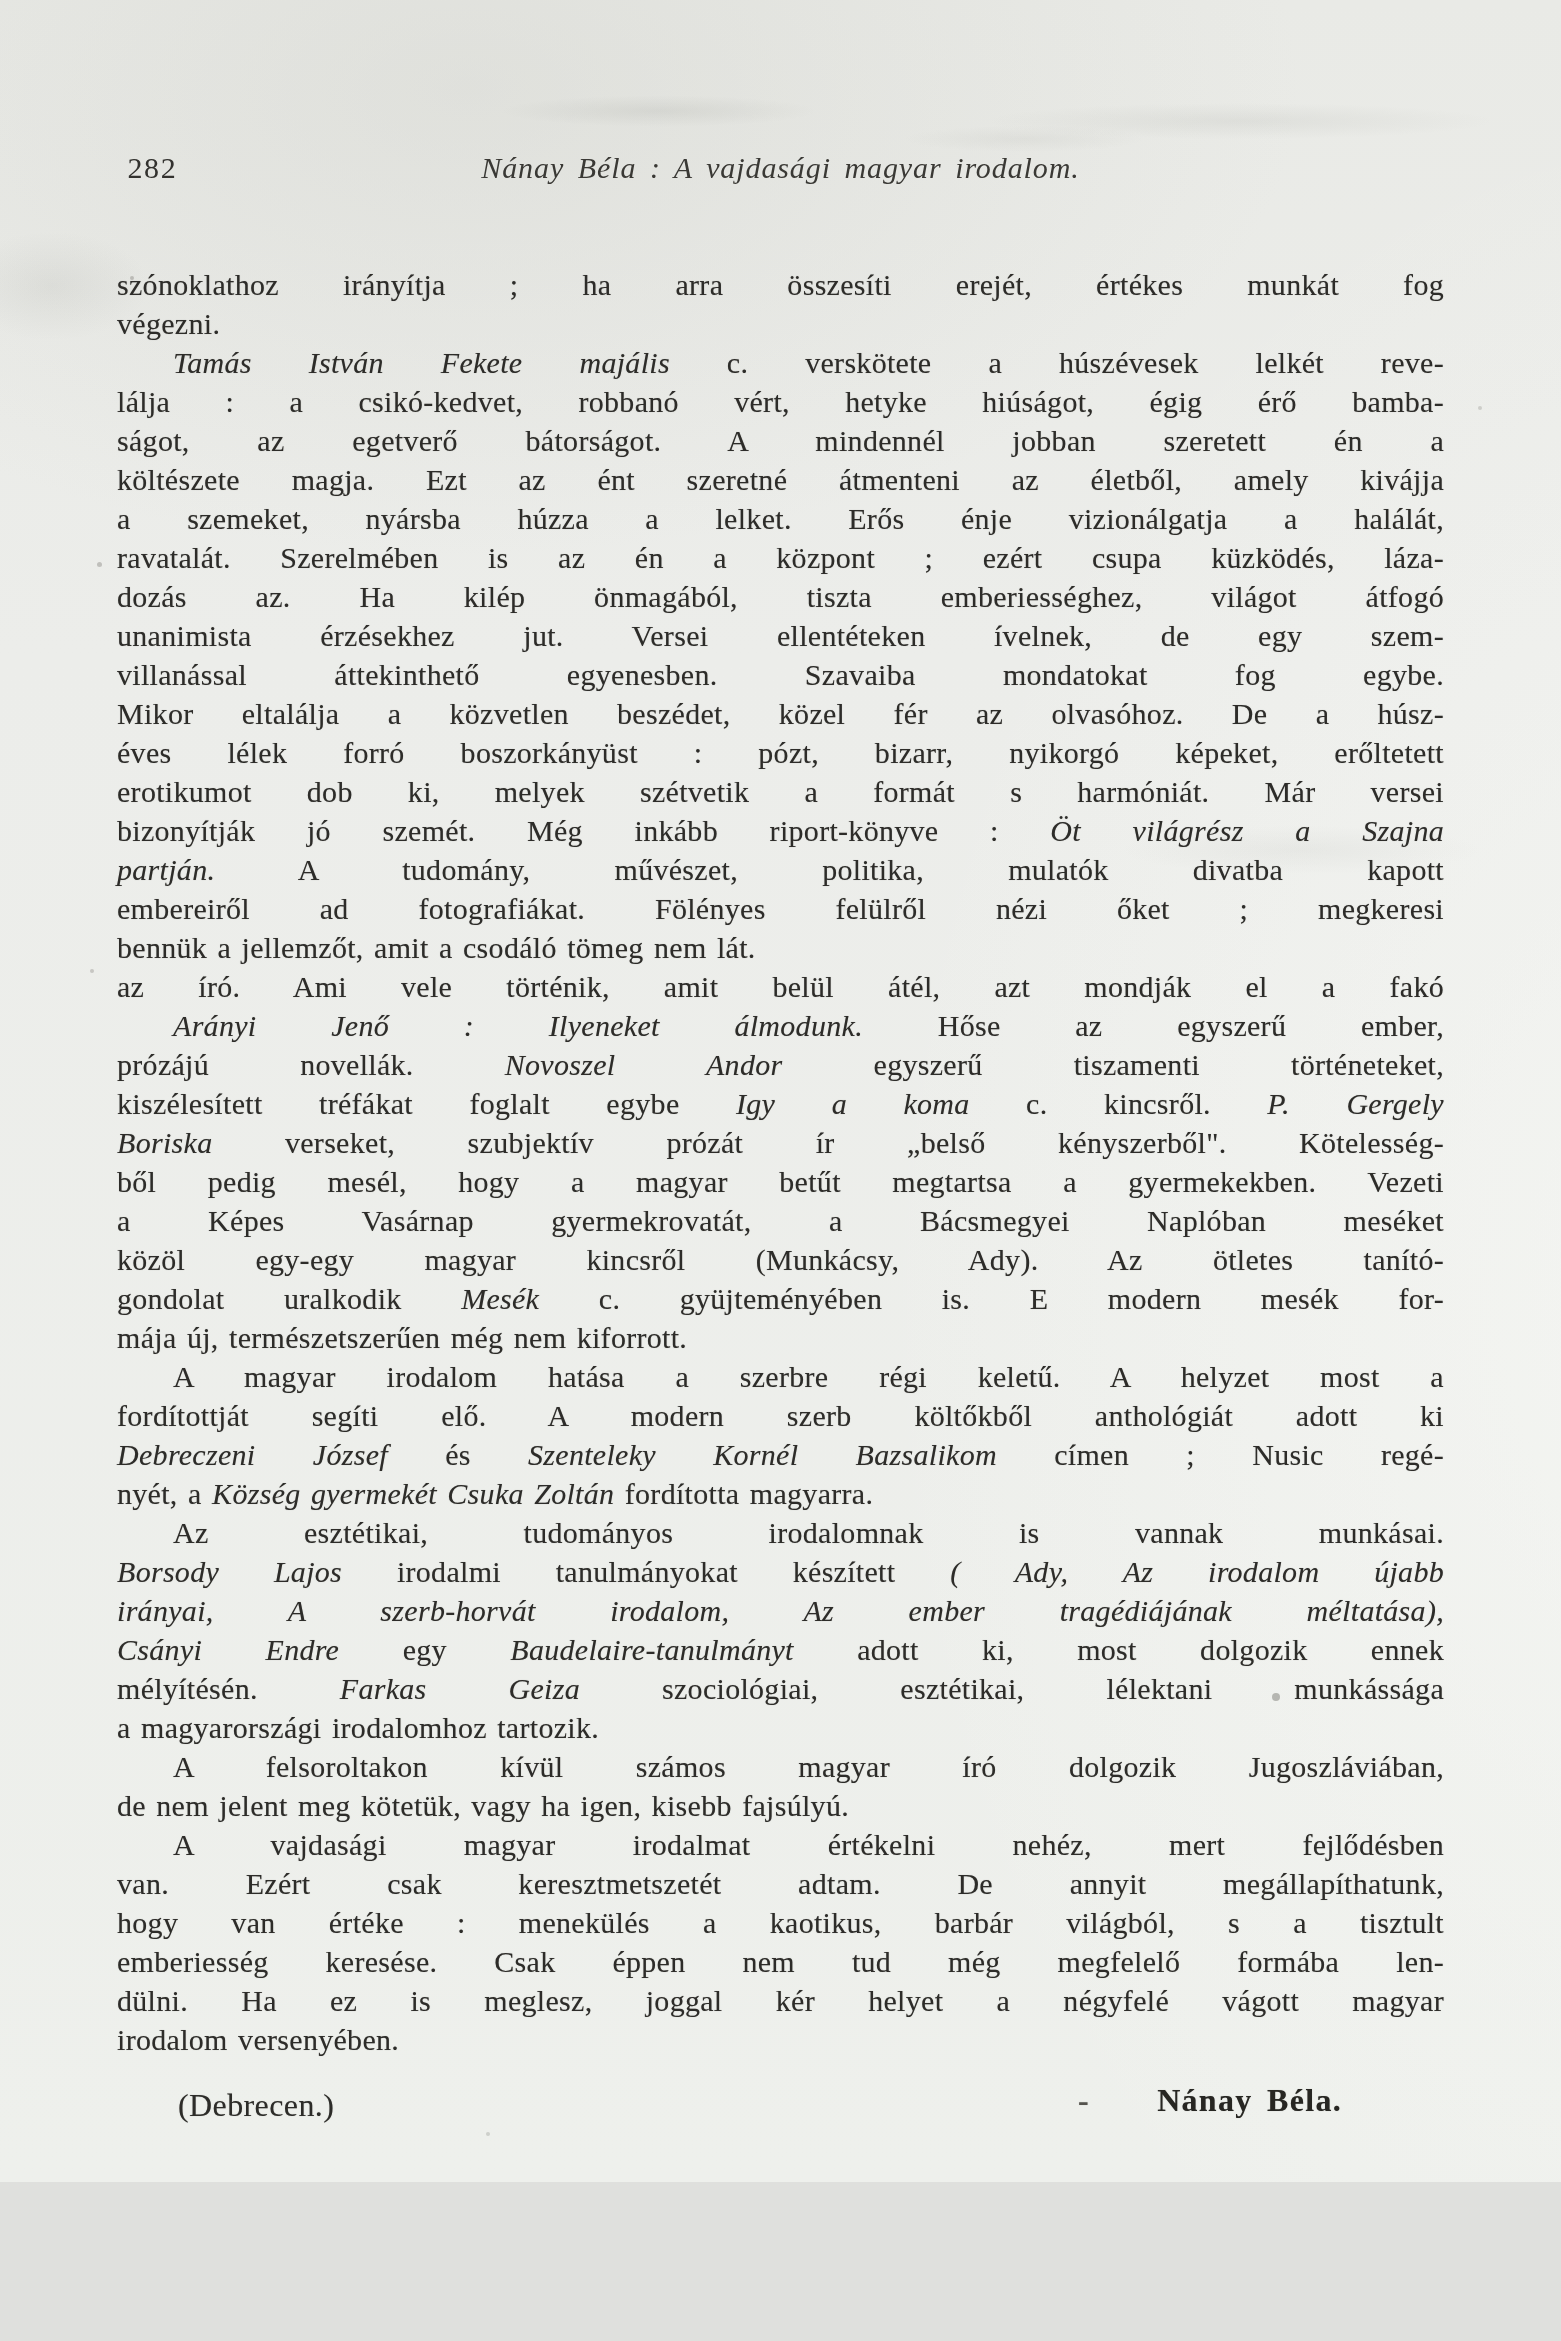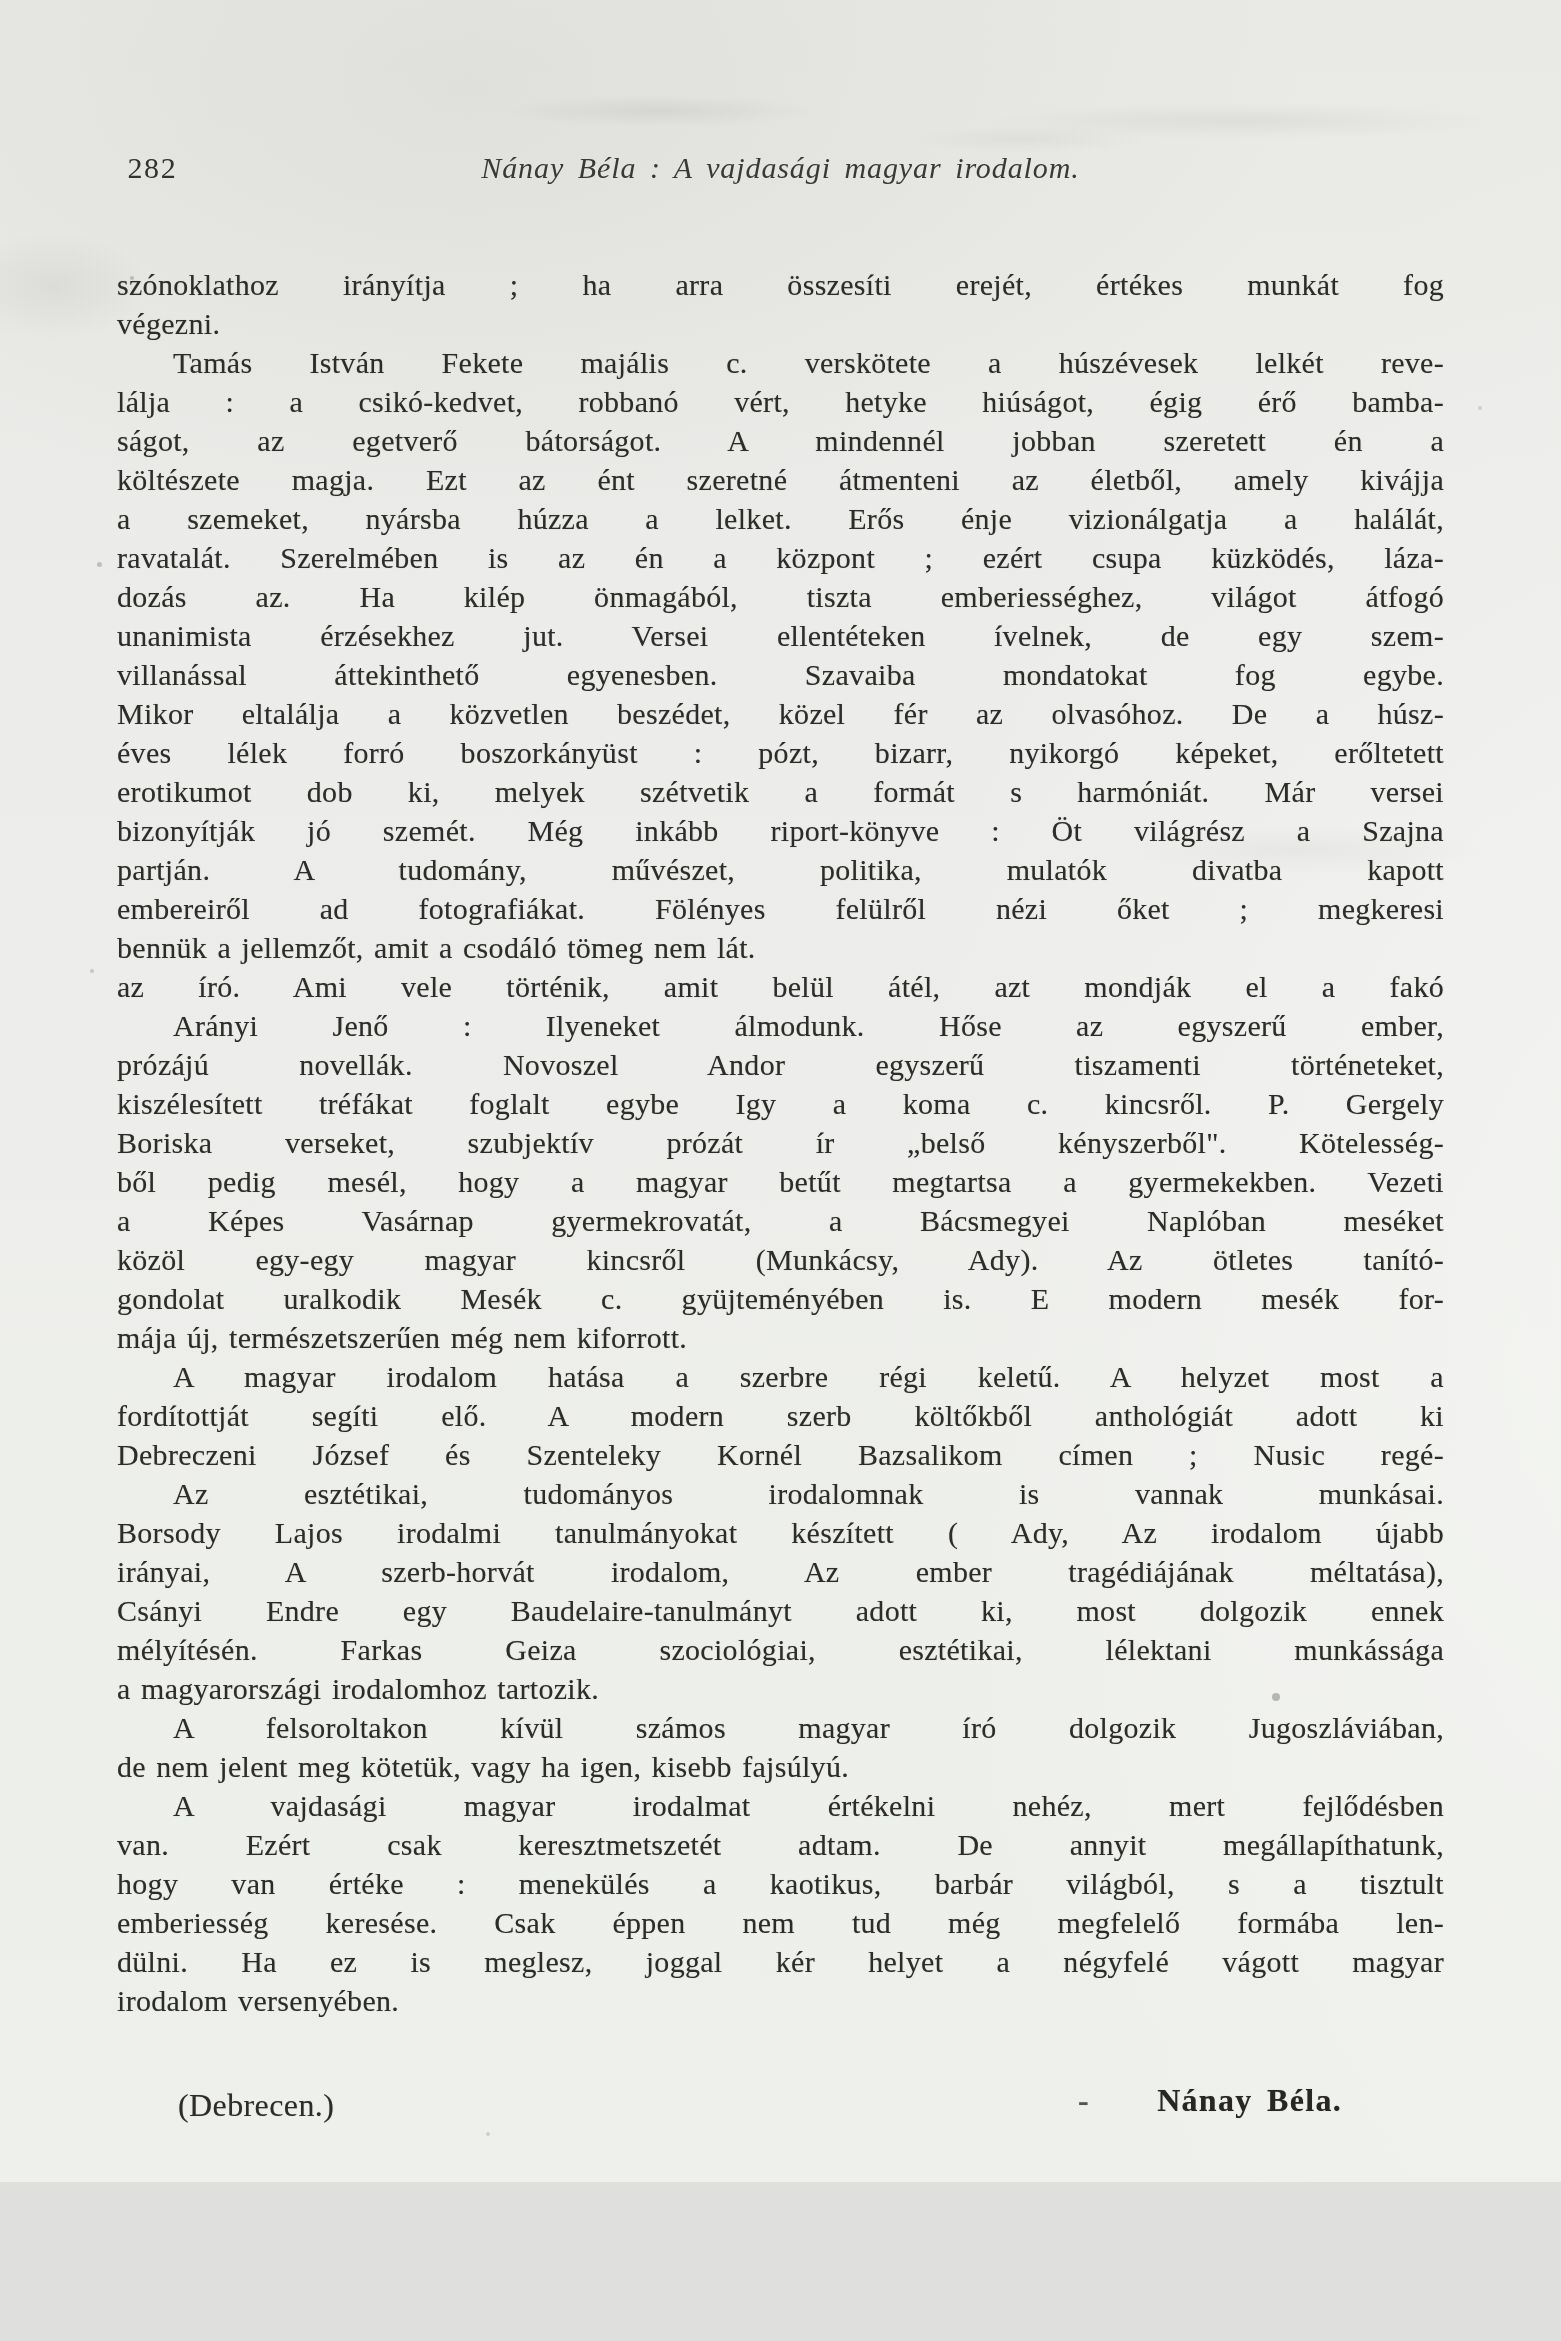--- a/index.html
+++ b/index.html
@@ -45,21 +45,21 @@
     position:absolute;left:117px;top:265px;width:1327px;
     font-size:30px;letter-spacing:0.3px;word-spacing:2.6px;
     color:#2d2c29;
     text-shadow:0 0 0.9px rgba(46,45,42,.35);
   }
   .line{
     display:block;height:39px;line-height:39px;white-space:normal;
     text-align:justify;text-align-last:justify;
   }
   .line.last{text-align-last:left;}
-  .it{}
+  .it{font-style:italic;}
 
   .sigrow{
     position:absolute;left:117px;top:2076px;width:1327px;height:49px;
     font-size:32px;line-height:49px;color:#2d2c29;
     text-shadow:0 0 0.9px rgba(46,45,42,.35);
   }
   .sigplace{position:absolute;left:61px;top:5.2px;letter-spacing:0.4px;}
   .sigdash{position:absolute;left:961px;top:0;color:#55544e;font-weight:bold;}
   .signame{position:absolute;right:102px;top:0;font-weight:bold;letter-spacing:1.3px;word-spacing:5.2px;color:#272622;}
 </style>
@@ -98,20 +98,21 @@
       <div class="line"><span class="">kiszélesített tréfákat foglalt egybe </span><span class="it">Igy a koma</span><span class=""> c. kincsről. </span><span class="it">P. Gergely</span></div>
       <div class="line"><span class="it">Boriska</span><span class=""> verseket, szubjektív prózát ír „belső kényszerből". Kötelesség-</span></div>
       <div class="line"><span class="">ből pedig mesél, hogy a magyar betűt megtartsa a gyermekekben. Vezeti</span></div>
       <div class="line"><span class="">a Képes Vasárnap gyermekrovatát, a Bácsmegyei Naplóban meséket</span></div>
       <div class="line"><span class="">közöl egy-egy magyar kincsről (Munkácsy, Ady). Az ötletes tanító-</span></div>
       <div class="line"><span class="">gondolat uralkodik </span><span class="it">Mesék</span><span class=""> c. gyüjteményében is. E modern mesék for-</span></div>
       <div class="line last"><span class="">mája új, természetszerűen még nem kiforrott.</span></div>
       <div class="line" style="padding-left: 56px;"><span class="">A magyar irodalom hatása a szerbre régi keletű. A helyzet most a</span></div>
       <div class="line"><span class="">fordítottját segíti elő. A modern szerb költőkből anthológiát adott ki</span></div>
       <div class="line"><span class="it">Debreczeni József</span><span class=""> és </span><span class="it">Szenteleky Kornél Bazsalikom</span><span class=""> címen ; Nusic regé-</span></div>
+      <div class="line last"><span class="">nyét, a </span><span class="it">Község gyermekét Csuka Zoltán</span><span class=""> fordította magyarra.</span></div>
       <div class="line" style="padding-left: 56px;"><span class="">Az esztétikai, tudományos irodalomnak is vannak munkásai.</span></div>
       <div class="line"><span class="it">Borsody Lajos</span><span class=""> irodalmi tanulmányokat készített </span><span class="it">( Ady, Az irodalom újabb</span></div>
       <div class="line"><span class="it">irányai, A szerb-horvát irodalom, Az ember tragédiájának méltatása),</span></div>
       <div class="line"><span class="it">Csányi Endre</span><span class=""> egy </span><span class="it">Baudelaire-tanulmányt</span><span class=""> adott ki, most dolgozik ennek</span></div>
       <div class="line"><span class="">mélyítésén. </span><span class="it">Farkas Geiza</span><span class=""> szociológiai, esztétikai, lélektani munkássága</span></div>
       <div class="line last"><span class="">a magyarországi irodalomhoz tartozik.</span></div>
       <div class="line" style="padding-left: 56px;"><span class="">A felsoroltakon kívül számos magyar író dolgozik Jugoszláviában,</span></div>
       <div class="line last"><span class="">de nem jelent meg kötetük, vagy ha igen, kisebb fajsúlyú.</span></div>
       <div class="line" style="padding-left: 56px;"><span class="">A vajdasági magyar irodalmat értékelni nehéz, mert fejlődésben</span></div>
       <div class="line"><span class="">van. Ezért csak keresztmetszetét adtam. De annyit megállapíthatunk,</span></div>

